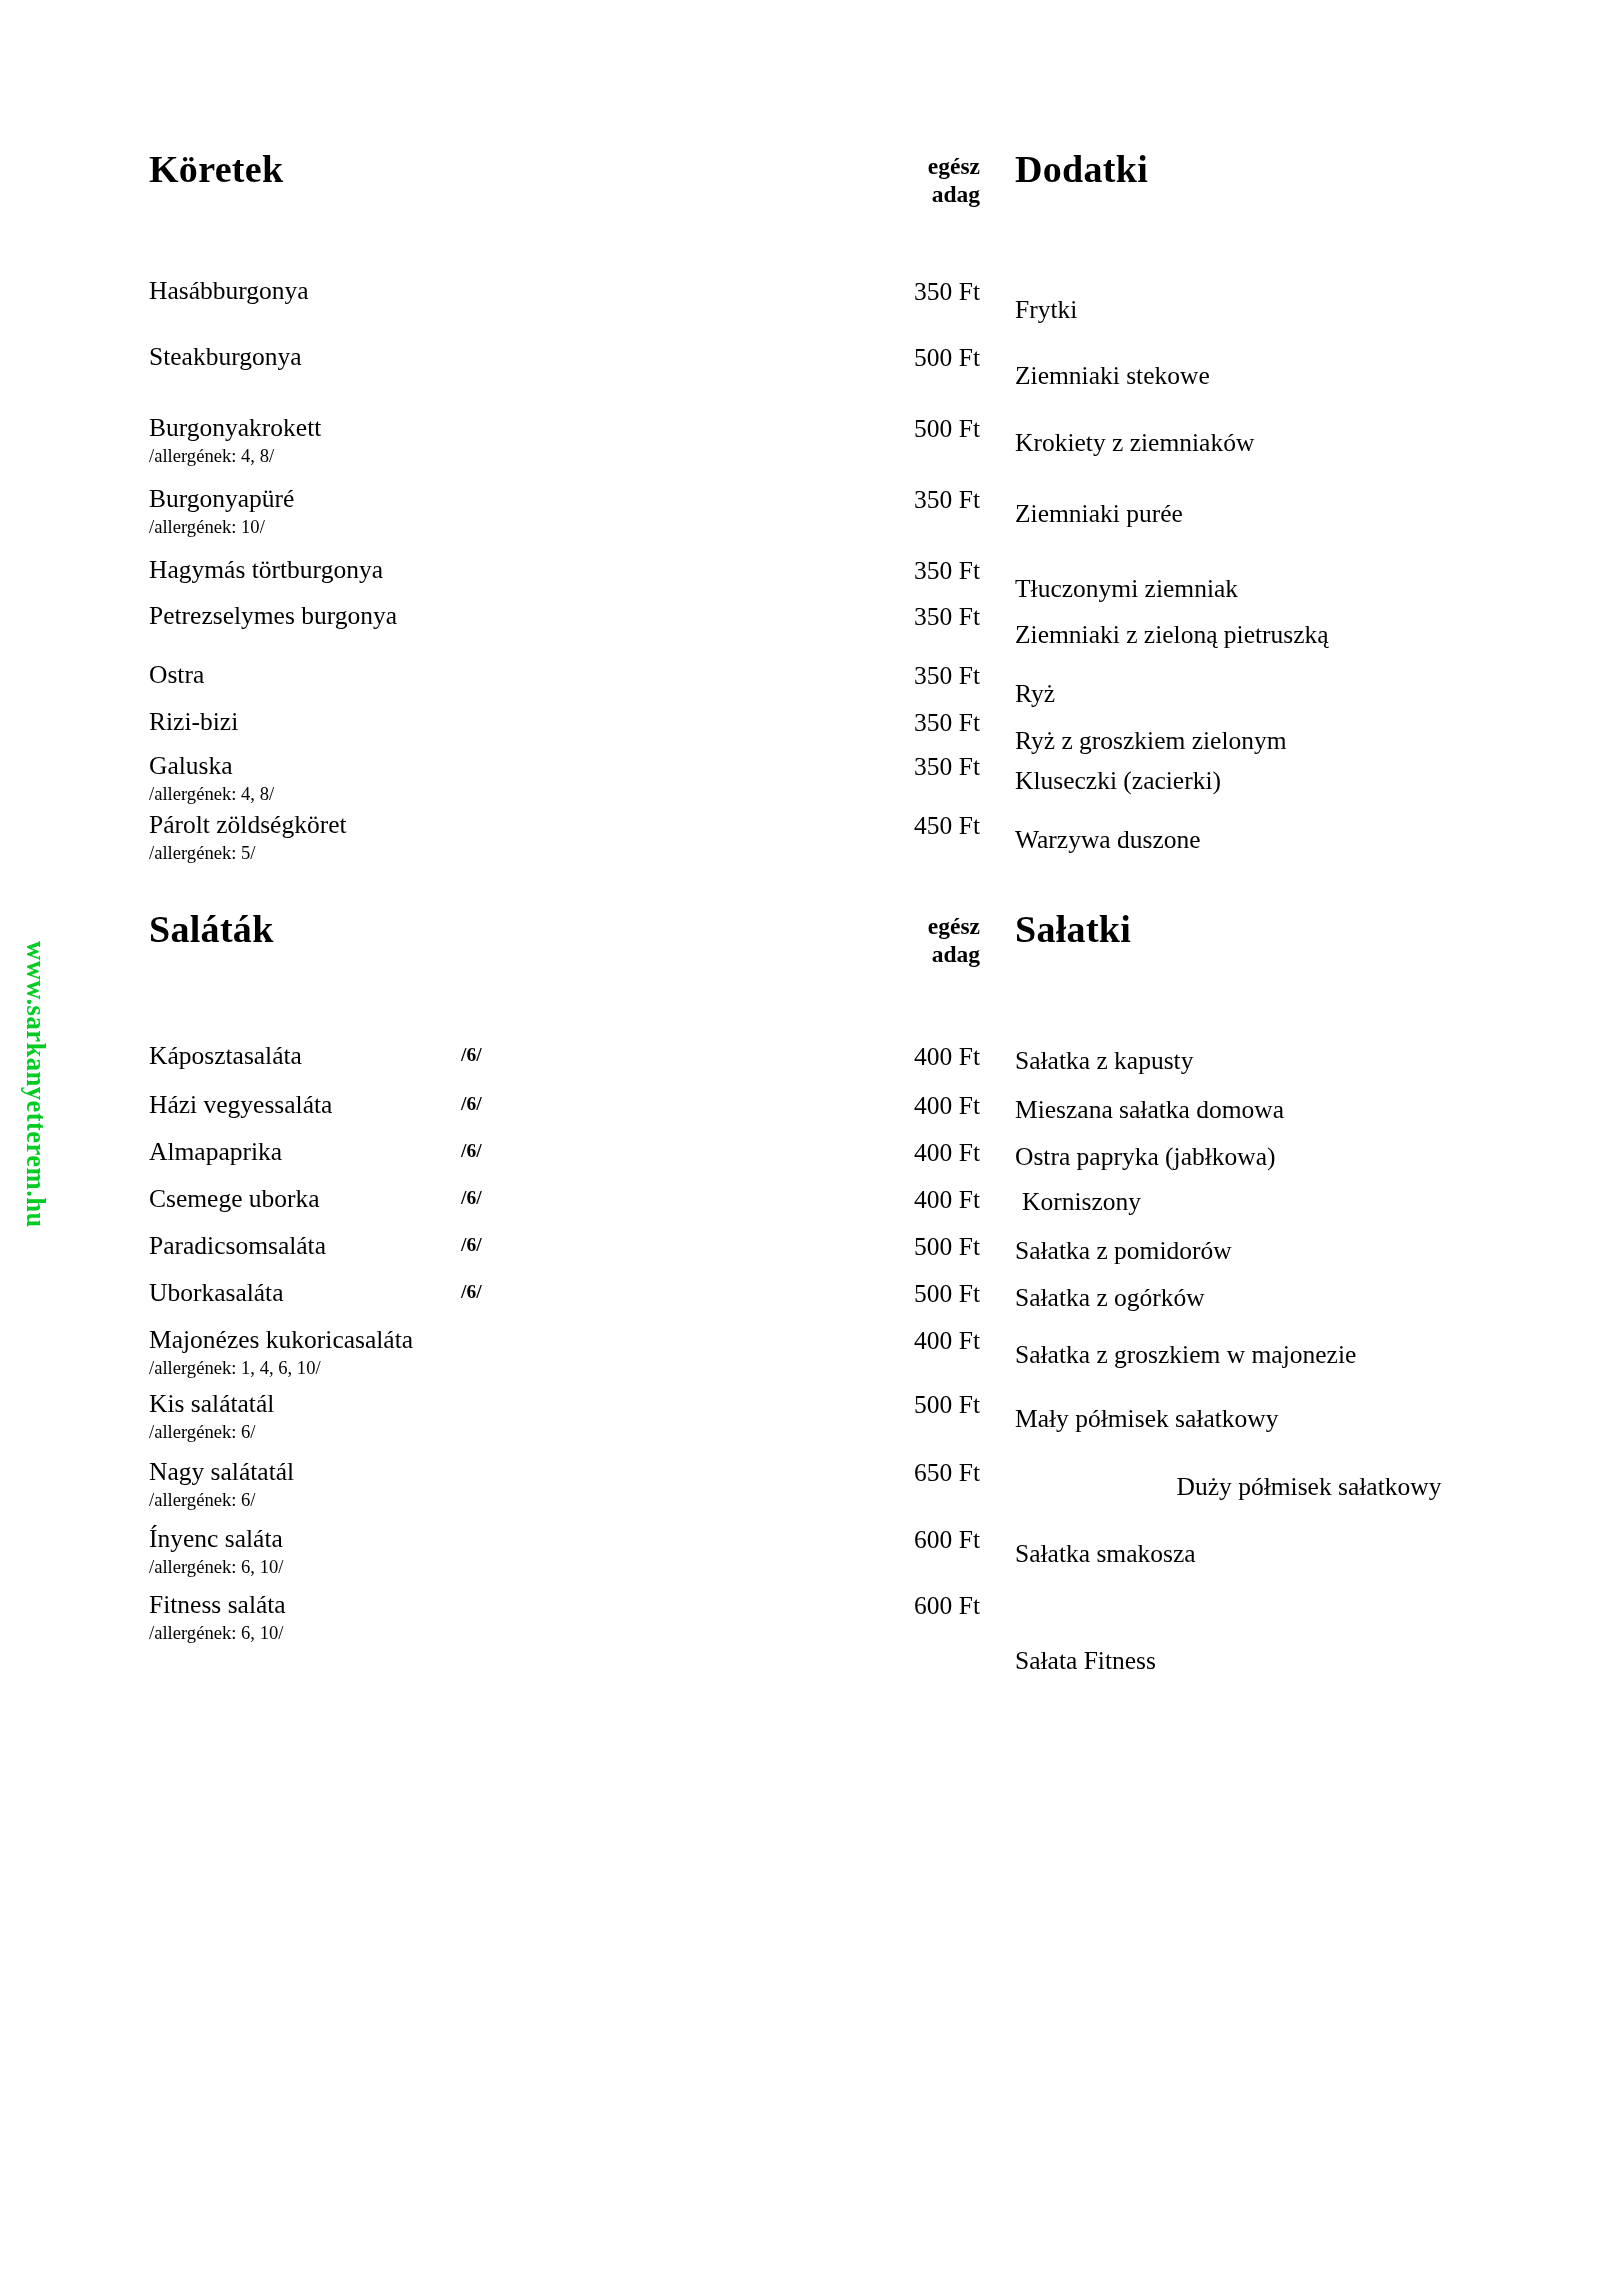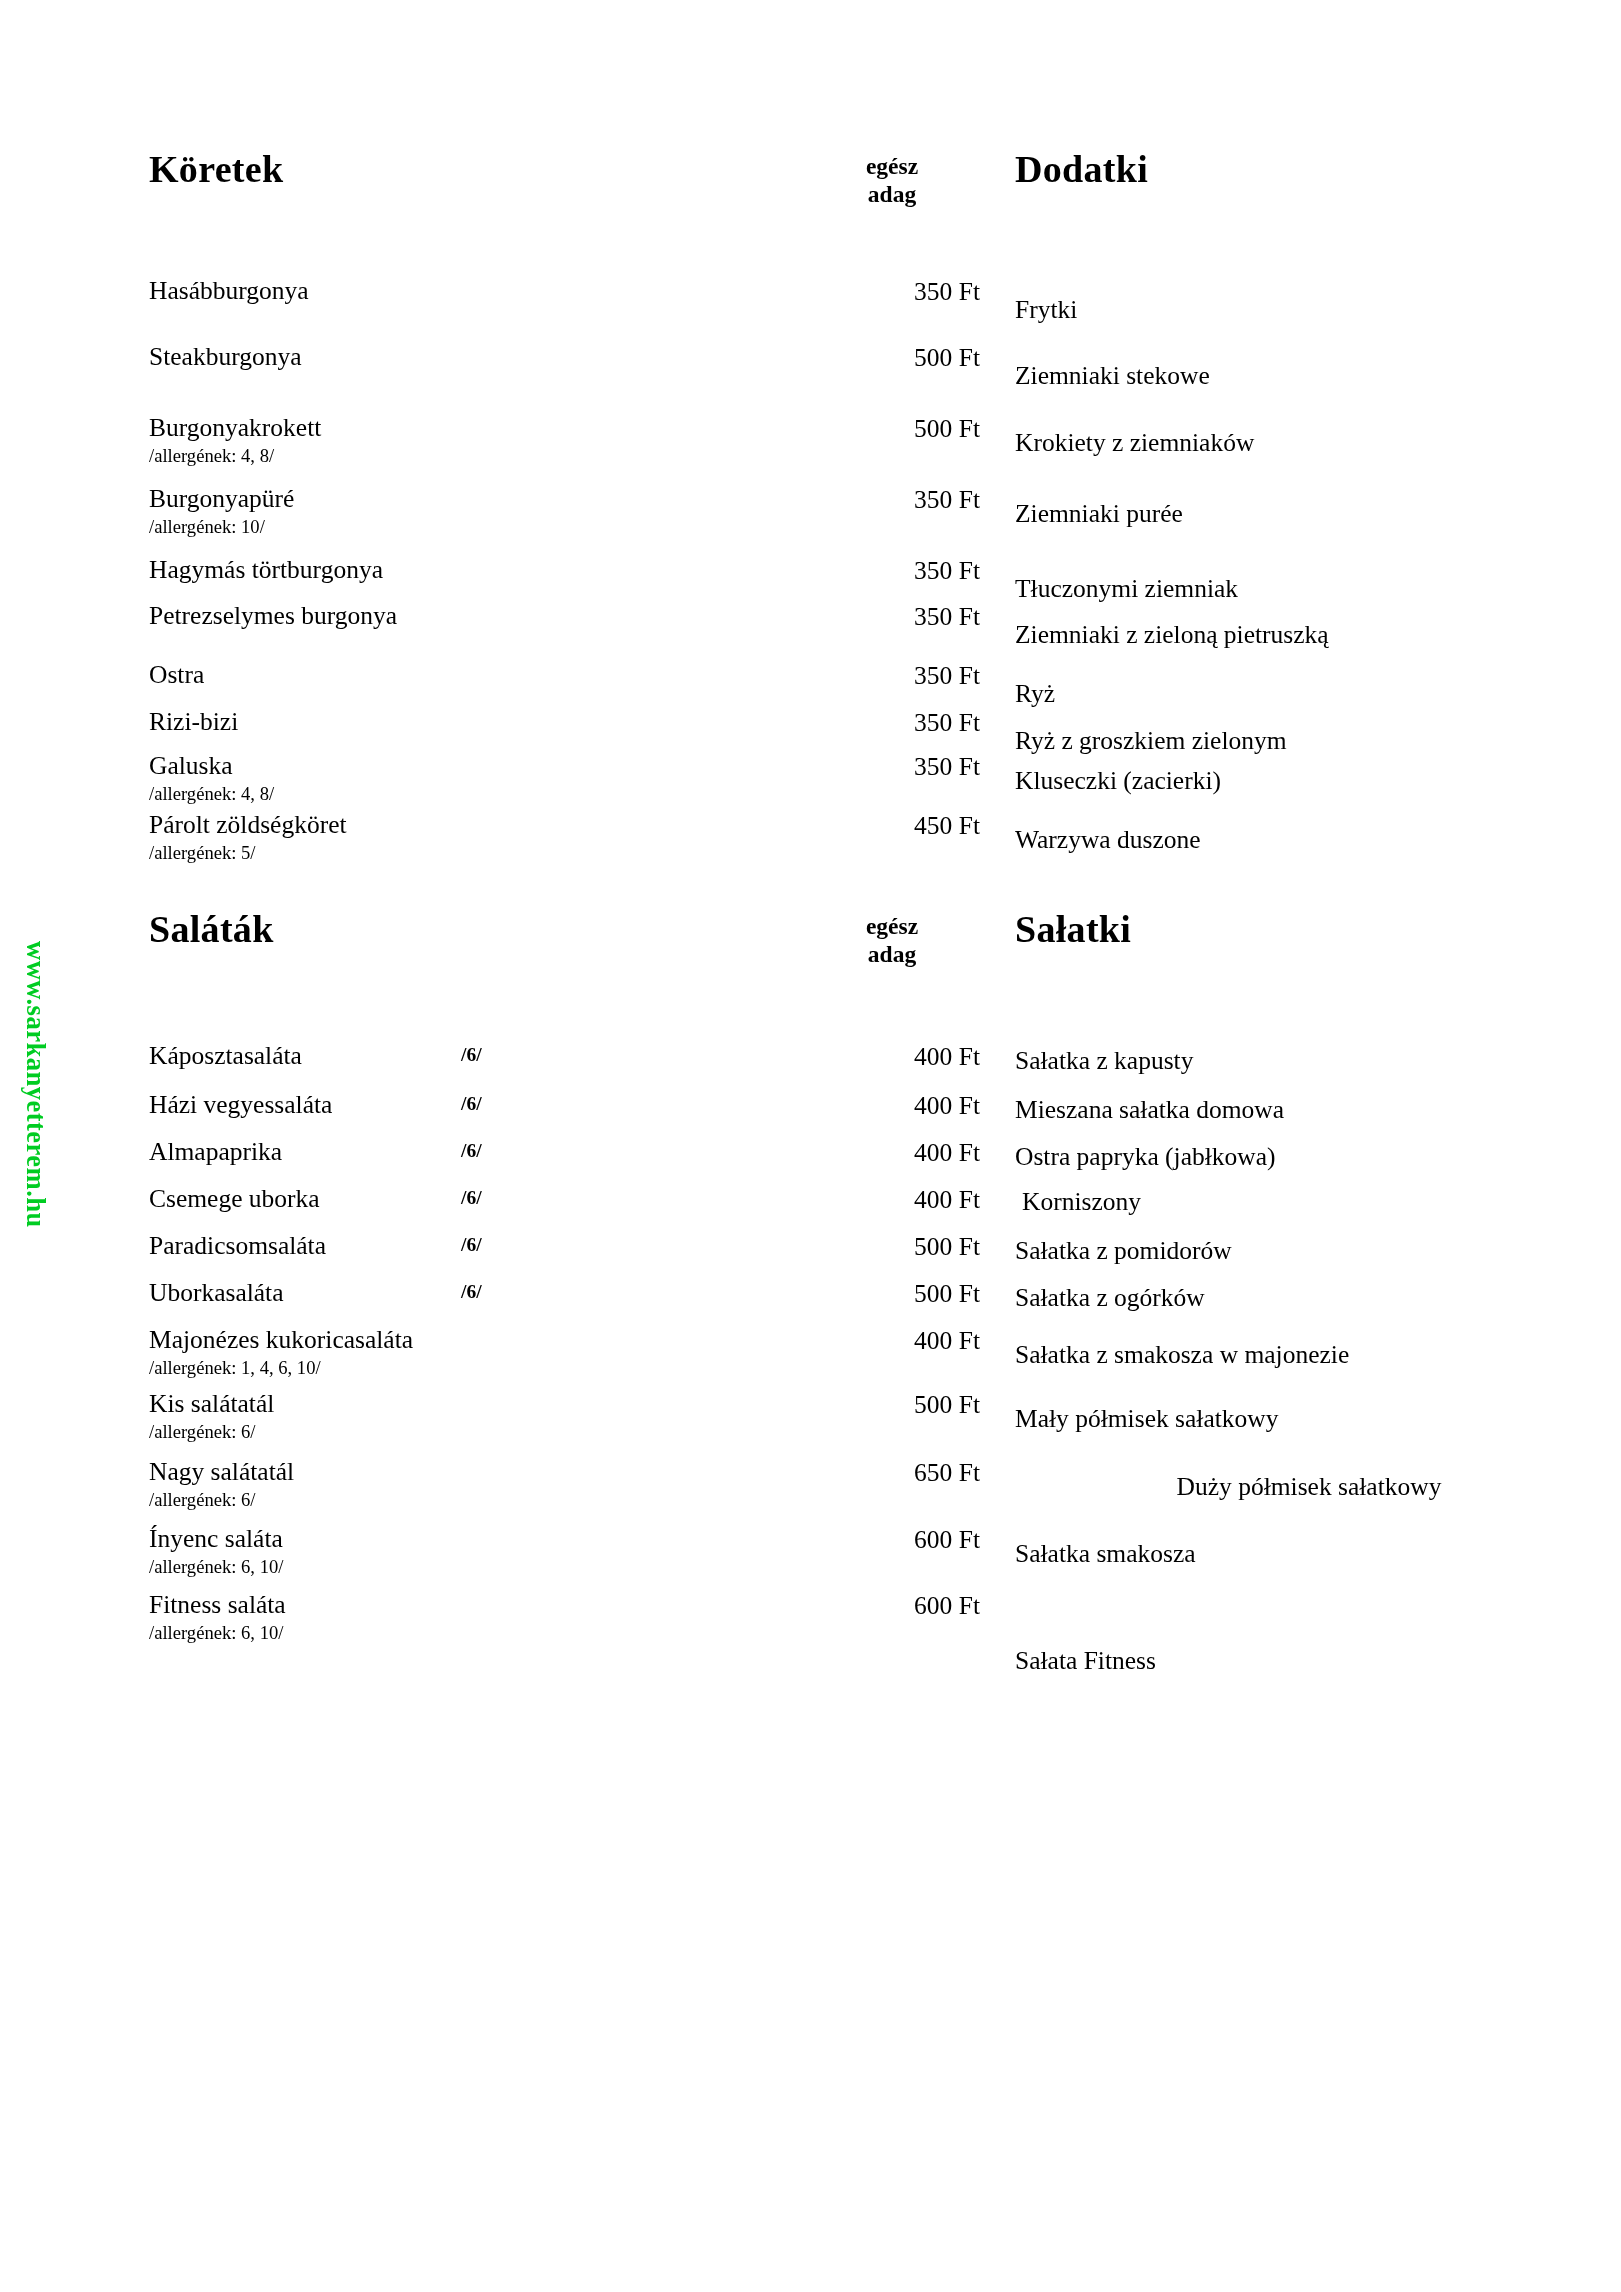--- a/index.html
+++ b/index.html
@@ -56,21 +56,21 @@
     top: 0;
     font-size: 38px;
     font-weight: bold;
     letter-spacing: 0.3px;
   }
   .head-price {
     position: absolute;
     left: 804px;
     top: 5.9px;
     width: 176px;
-    text-align: center;
+    text-align: right;
     font-size: 23.5px;
     font-weight: bold;
     line-height: 1.18;
   }
   .head-pl {
     position: absolute;
     left: 1015px;
     top: 0;
     font-size: 38px;
     font-weight: bold;
@@ -276,21 +276,21 @@
             <div class="cell-tag">/6/</div>
             <div class="cell-price">500 Ft</div>
             <div class="cell-pl" style="top: 3.9px; position: absolute;">Sałatka z ogórków</div>
           </div>
           <div class="row" style="position: absolute; top: 348px;">
             <div class="cell-hu">
               <div class="hu-name">Majonézes kukoricasaláta</div>
               <div class="hu-allerg">/allergének: 1, 4, 6, 10/</div>
             </div>
             <div class="cell-price">400 Ft</div>
-            <div class="cell-pl" style="top: 13.7px; position: absolute;">Sałatka z smakosza w majonezie</div>
+            <div class="cell-pl" style="top: 13.7px; position: absolute;">Sałatka z groszkiem w majonezie</div>
           </div>
           <div class="row" style="position: absolute; top: 412px;">
             <div class="cell-hu">
               <div class="hu-name">Kis salátatál</div>
               <div class="hu-allerg">/allergének: 6/</div>
             </div>
             <div class="cell-price">500 Ft</div>
             <div class="cell-pl" style="top: 13.7px; position: absolute;">Mały półmisek sałatkowy</div>
           </div>
           <div class="row" style="position: absolute; top: 480px;">

